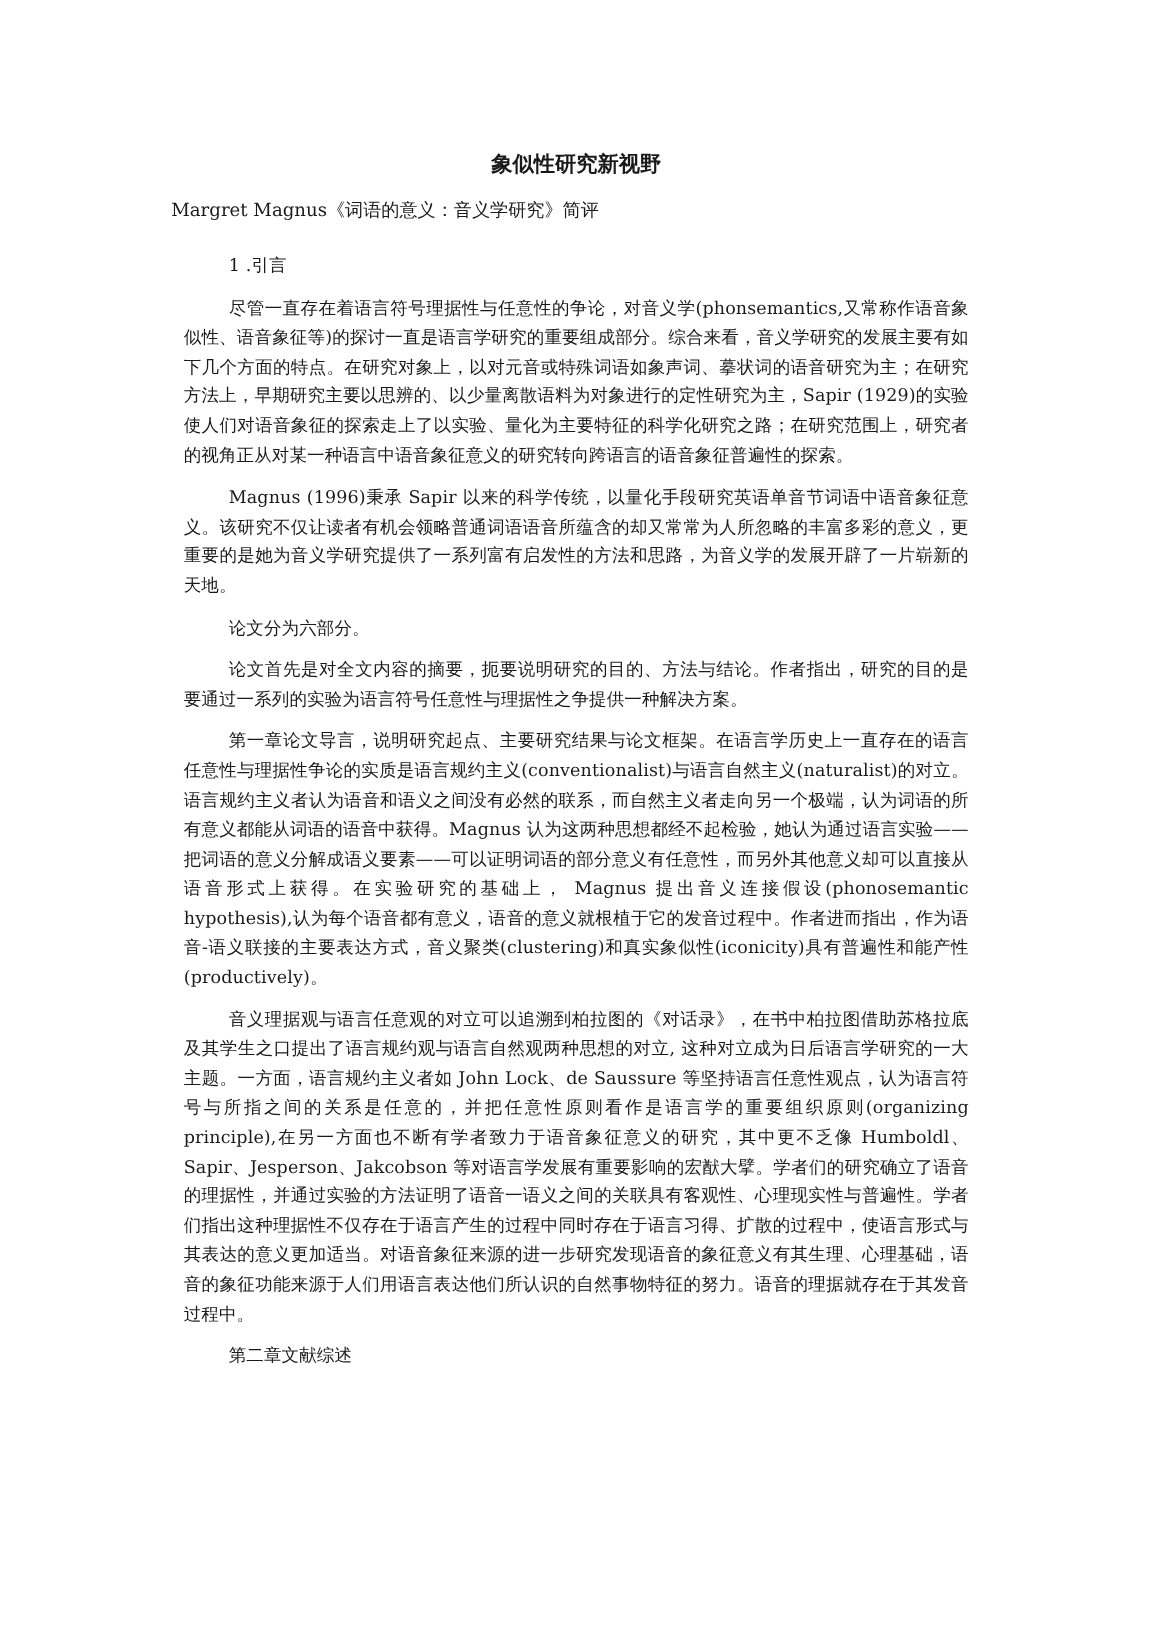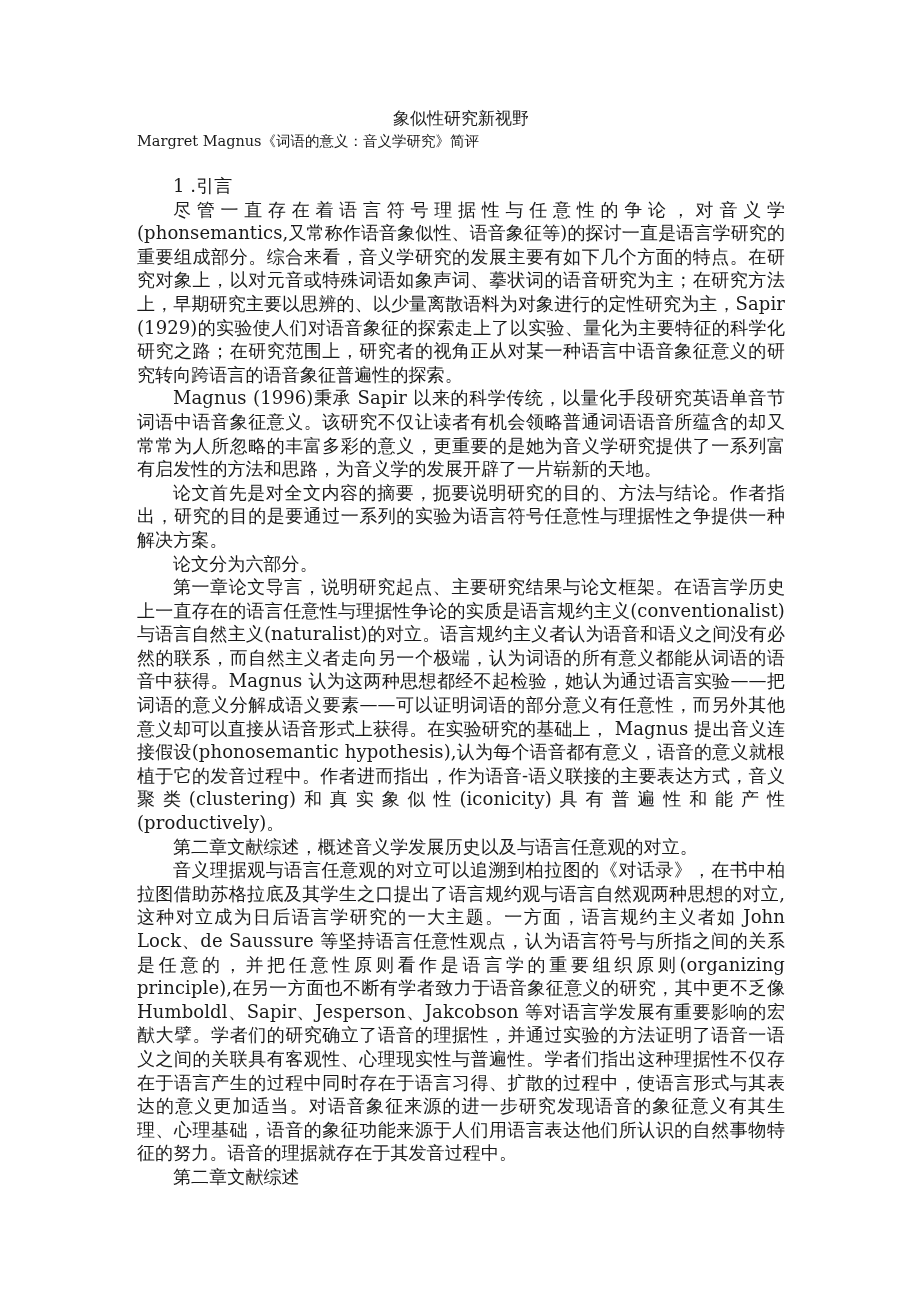--- a/index.html
+++ b/index.html
@@ -1,37 +1,36 @@
 <!DOCTYPE html>
 <html><head>
 <meta charset="utf-8">
 <style>
   html, body { margin: 0; padding: 0; background: #ffffff; }
   body { width: 920px; height: 1302px; position: relative; overflow: hidden;
          font-family: "DejaVu Serif", "Liberation Serif", serif; color: #1a1a1a; }
   .page { position: absolute; left: 137px; top: 106px; width: 648px; }
-  .title { text-align: center; font-size: 17px; line-height: 24px; margin: 0; font-weight: normal; }
+  .title { text-align: center; font-size: 17px; line-height: 24px; margin: 14px; font-weight: bold; }
   .subtitle { font-size: 14.5px; line-height: 22px; margin: 0 0 22px 0; }
-  .body p { margin: 0; font-size: 18px; line-height: 23.6px; text-align: justify; text-indent: 36px; letter-spacing: 0.1px; }
+  .body p { margin: 10px; font-size: 14px; line-height: 23.6px; text-align: justify; text-indent: 36px; letter-spacing: 0.1px; }
   .body p.heading { text-indent: 36px; }
   .it { font-style: italic; font-family: "Liberation Serif", serif; }
   .link { text-decoration: underline; font-family: "Liberation Serif", serif; color: #1a1a1a; }
 </style>
 </head>
 <body>
 
 <div class="page">
   <h1 class="title">象似性研究新视野</h1>
   <div class="subtitle">Margret Magnus《词语的意义：音义学研究》简评</div>
 
   <div class="body">
     <p class="heading">1 .引言</p>
     <p>尽管一直存在着语言符号理据性与任意性的争论，对音义学(phonsemantics,又常称作语音象似性、语音象征等)的探讨一直是语言学研究的重要组成部分。综合来看，音义学研究的发展主要有如下几个方面的特点。在研究对象上，以对元音或特殊词语如象声词、摹状词的语音研究为主；在研究方法上，早期研究主要以思辨的、以少量离散语料为对象进行的定性研究为主，Sapir (1929)的实验使人们对语音象征的探索走上了以实验、量化为主要特征的科学化研究之路；在研究范围上，研究者的视角正从对某一种语言中语音象征意义的研究转向跨语言的语音象征普遍性的探索。</p>
     <p>Magnus (1996)秉承 Sapir 以来的科学传统，以量化手段研究英语单音节词语中语音象征意义。该研究不仅让读者有机会领略普通词语语音所蕴含的却又常常为人所忽略的丰富多彩的意义，更重要的是她为音义学研究提供了一系列富有启发性的方法和思路，为音义学的发展开辟了一片崭新的天地。</p>
 
+    <p>论文分为六部分。</p>
     <p>论文首先是对全文内容的摘要，扼要说明研究的目的、方法与结论。作者指出，研究的目的是要通过一系列的实验为语言符号任意性与理据性之争提供一种解决方案。</p>
-    <p>论文分为六部分。</p>
     <p>第一章论文导言，说明研究起点、主要研究结果与论文框架。在语言学历史上一直存在的语言任意性与理据性争论的实质是语言规约主义(conventionalist)与语言自然主义(naturalist)的对立。语言规约主义者认为语音和语义之间没有必然的联系，而自然主义者走向另一个极端，认为词语的所有意义都能从词语的语音中获得。Magnus 认为这两种思想都经不起检验，她认为通过语言实验——把词语的意义分解成语义要素——可以证明词语的部分意义有任意性，而另外其他意义却可以直接从语音形式上获得。在实验研究的基础上， Magnus 提出音义连接假设(phonosemantic hypothesis),认为每个语音都有意义，语音的意义就根植于它的发音过程中。作者进而指出，作为语音-语义联接的主要表达方式，音义聚类(clustering)和真实象似性(iconicity)具有普遍性和能产性(productively)。</p>
-    <p>第二章文献综述，概述音义学发展历史以及与语言任意观的对立。</p>
     <p>音义理据观与语言任意观的对立可以追溯到柏拉图的《对话录》，在书中柏拉图借助苏格拉底及其学生之口提出了语言规约观与语言自然观两种思想的对立, 这种对立成为日后语言学研究的一大主题。一方面，语言规约主义者如 John Lock、de Saussure 等坚持语言任意性观点，认为语言符号与所指之间的关系是任意的，并把任意性原则看作是语言学的重要组织原则(organizing principle),在另一方面也不断有学者致力于语音象征意义的研究，其中更不乏像 Humboldl、Sapir、Jesperson、Jakcobson 等对语言学发展有重要影响的宏猷大擘。学者们的研究确立了语音的理据性，并通过实验的方法证明了语音一语义之间的关联具有客观性、心理现实性与普遍性。学者们指出这种理据性不仅存在于语言产生的过程中同时存在于语言习得、扩散的过程中，使语言形式与其表达的意义更加适当。对语音象征来源的进一步研究发现语音的象征意义有其生理、心理基础，语音的象征功能来源于人们用语言表达他们所认识的自然事物特征的努力。语音的理据就存在于其发音过程中。</p>
     <p>第二章文献综述</p>
   </div>
 </div>
 
 </body></html>

